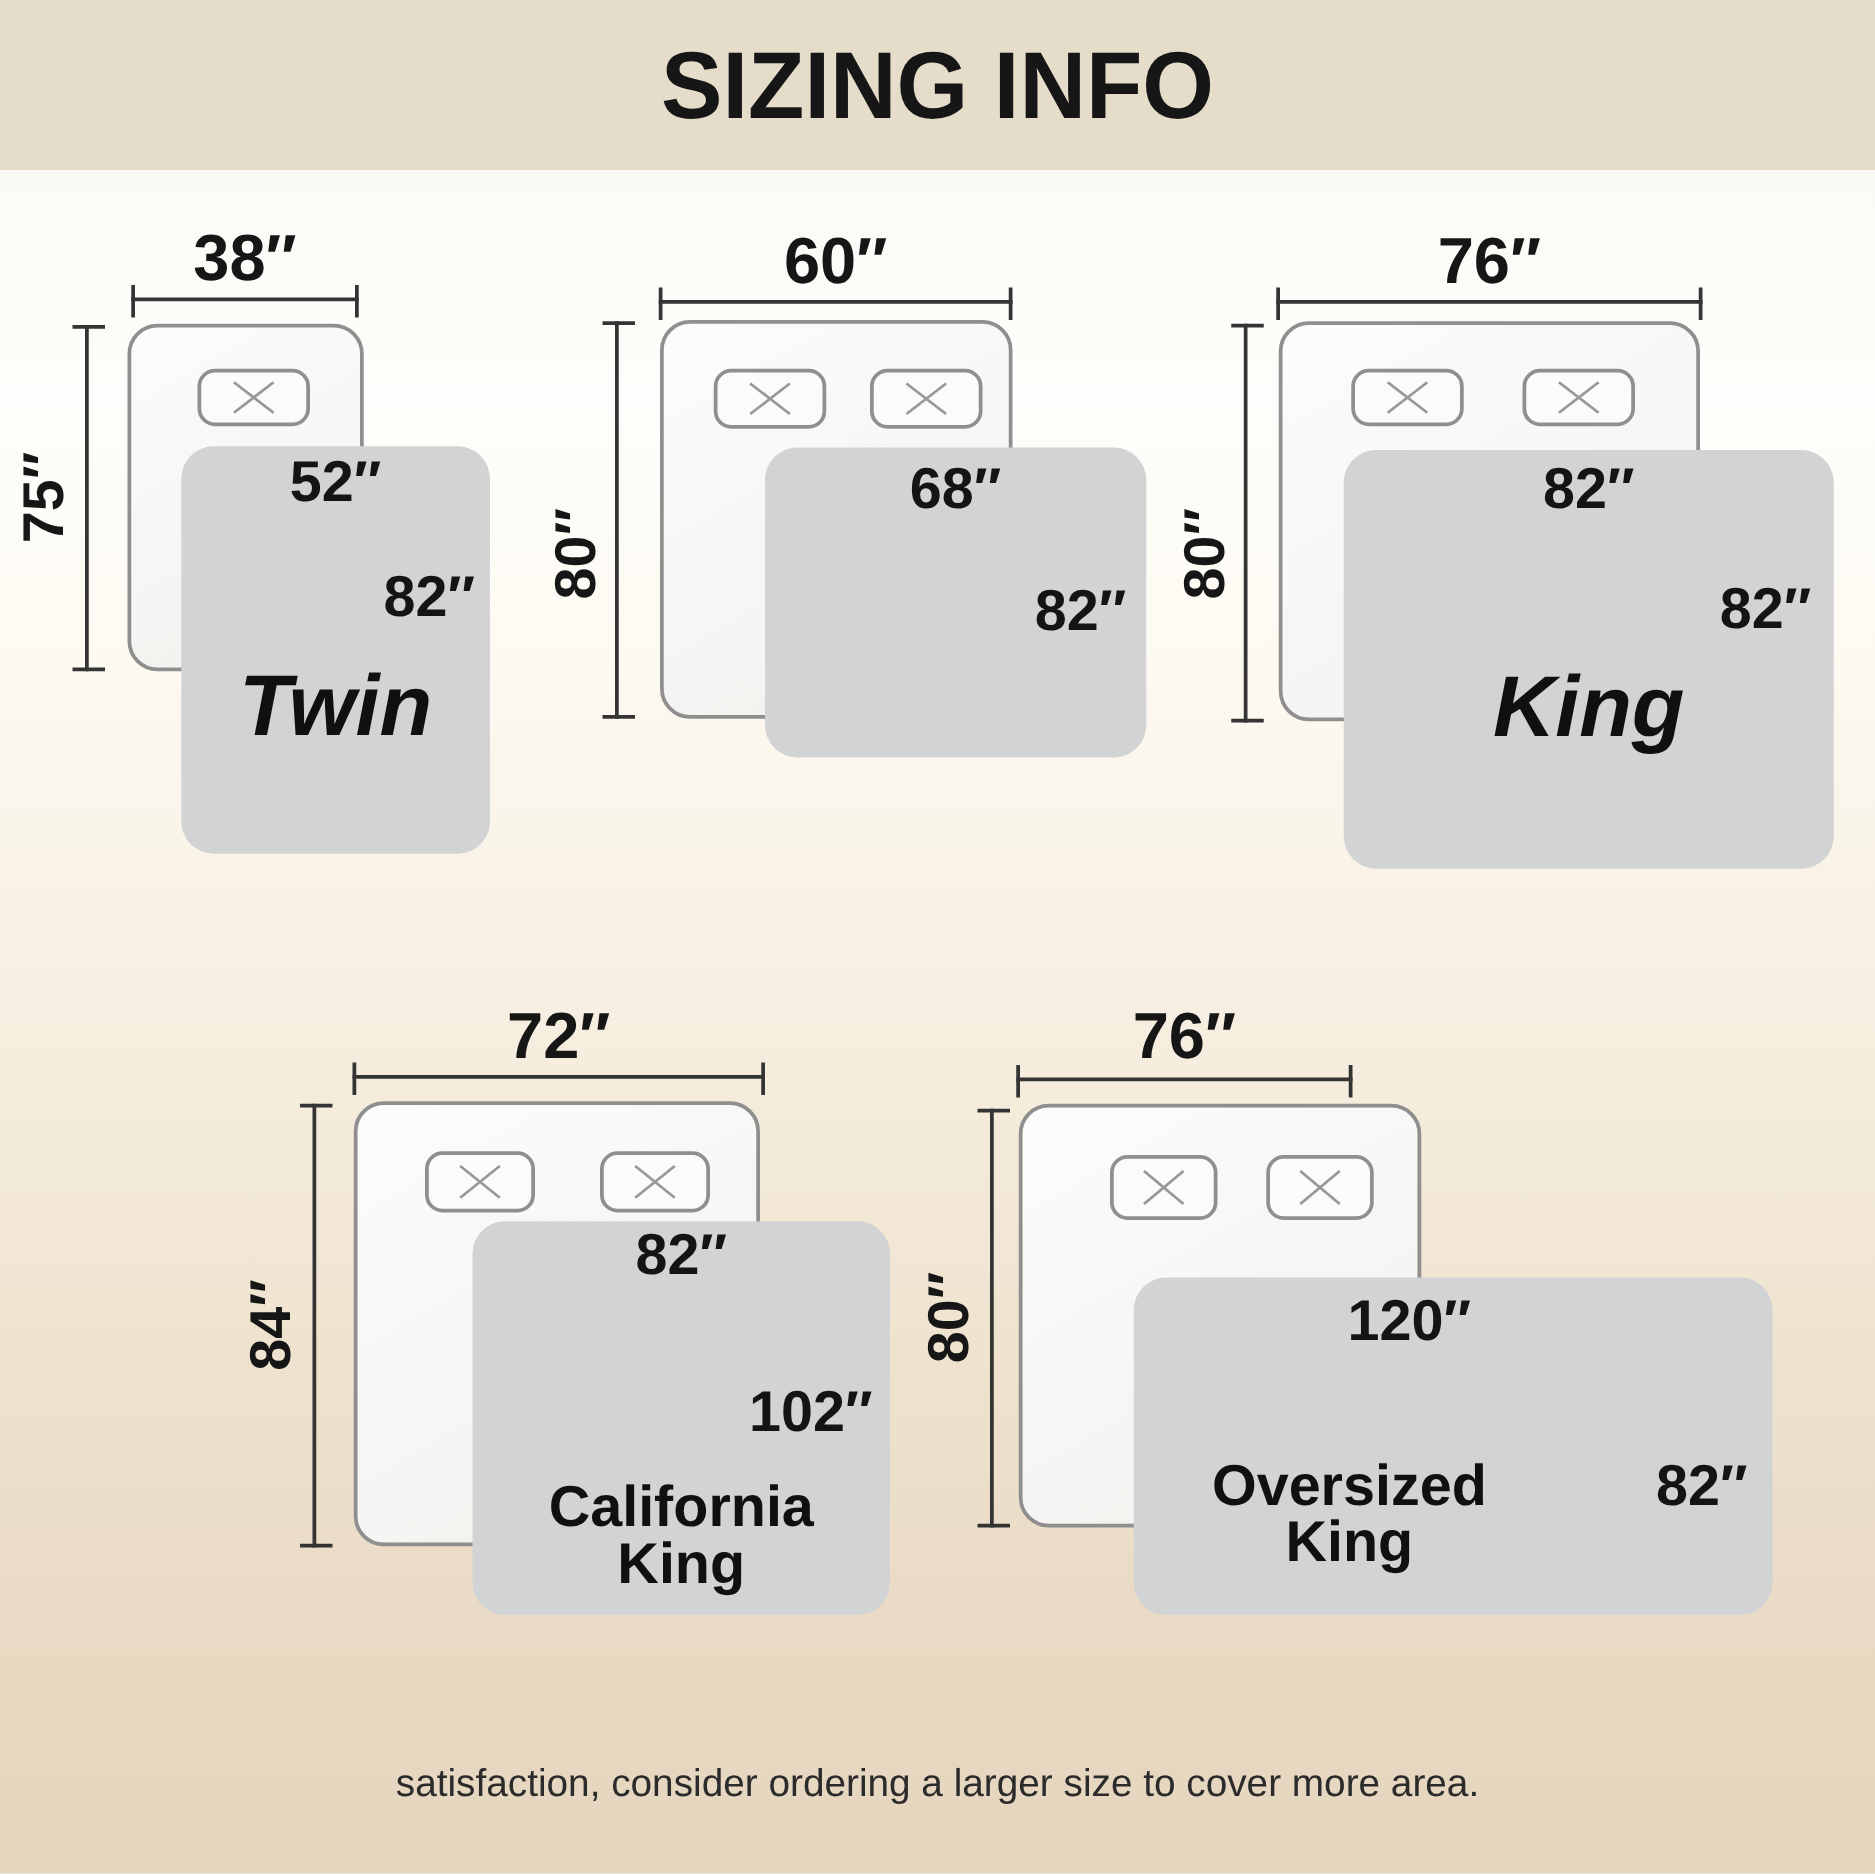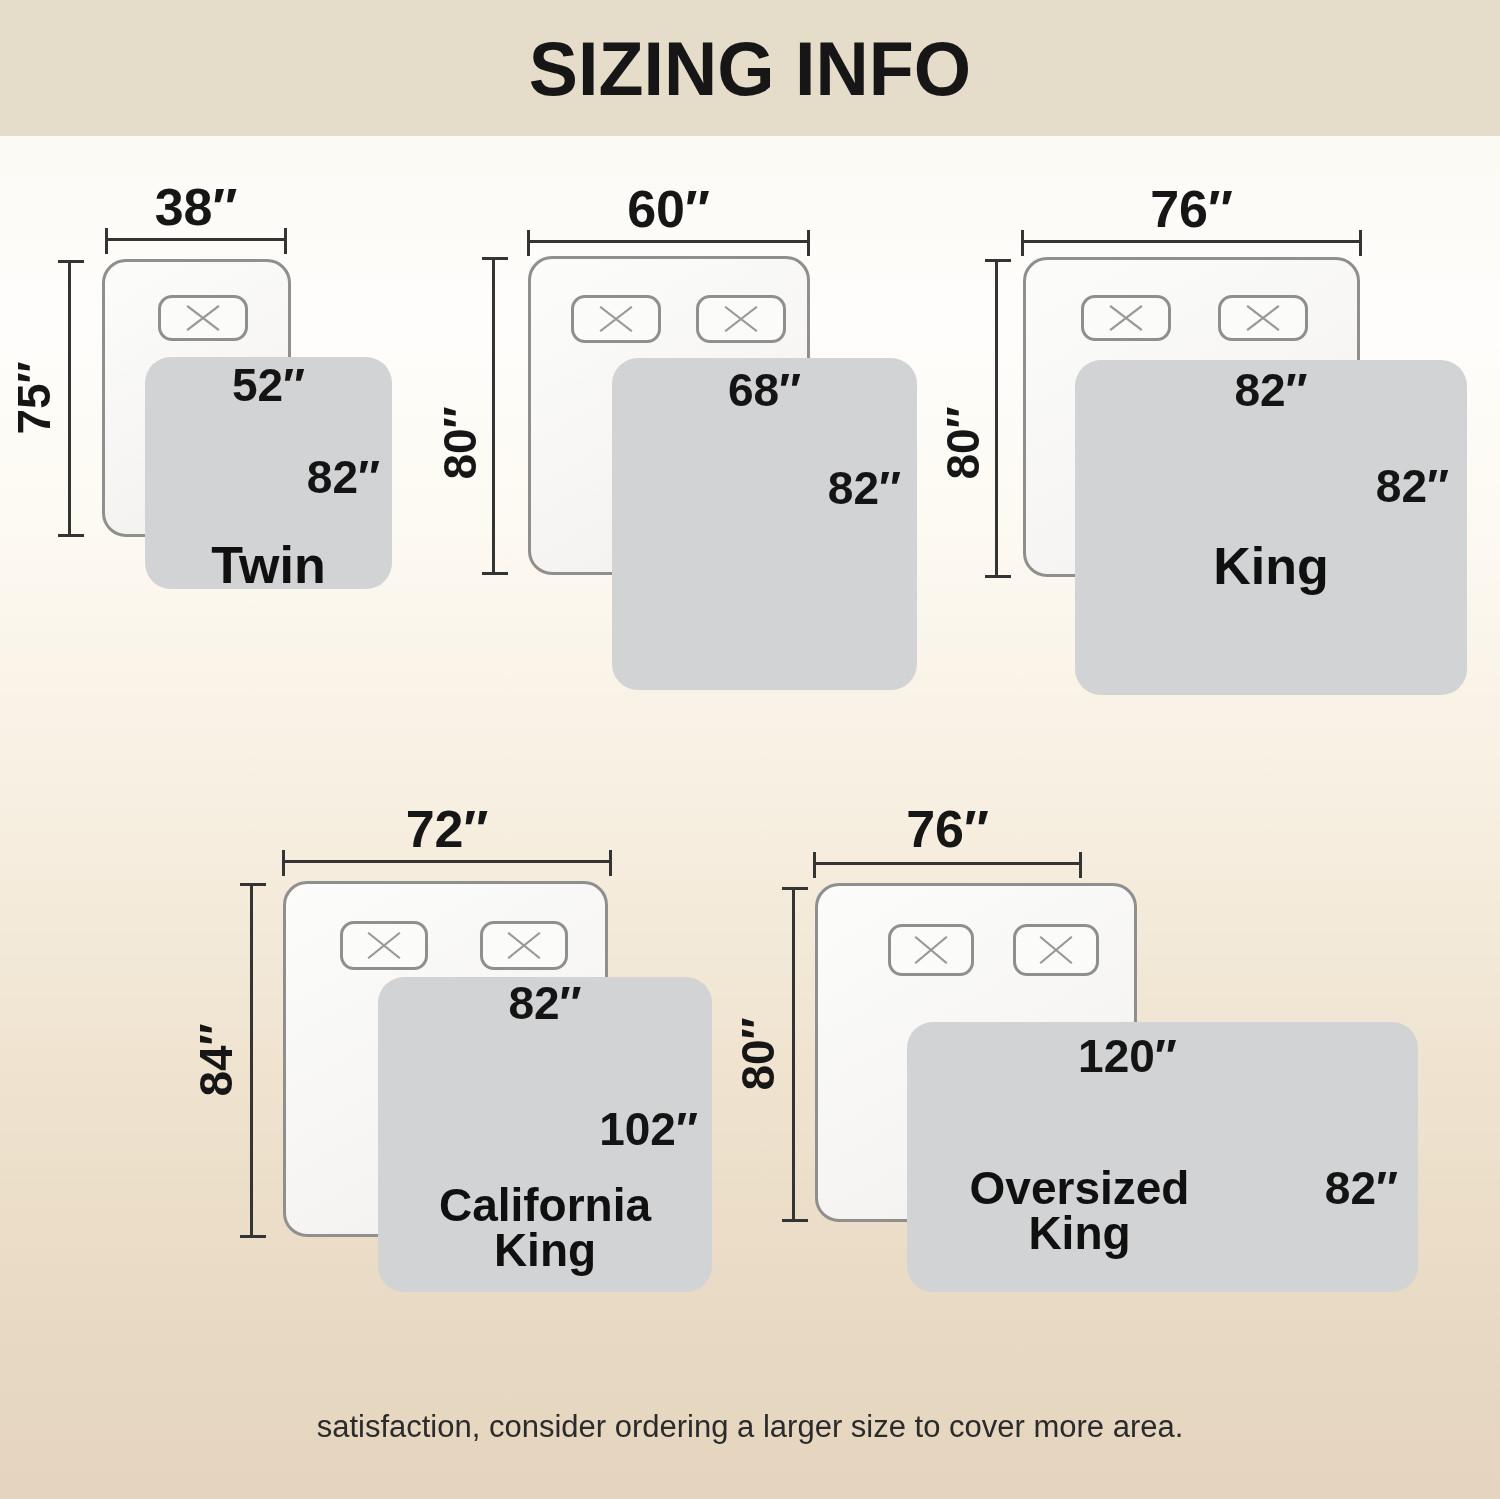--- a/index.html
+++ b/index.html
@@ -49,21 +49,21 @@
   
   .blanket{position:absolute;background:#d2d3d4;border-radius:26px;}
   .blabel{
     position:absolute;font-size:46px;line-height:48px;font-weight:bold;
     color:#141414;white-space:nowrap;
   }
   .blabel.ctr{left:0;right:0;text-align:center;}
   .bname{
     position:absolute;font-weight:bold;color:#101010;text-align:center;white-space:nowrap;
   }
-  .bname.one{font-size:52px;line-height:52px;left:0;right:0;}
+  .bname.one{font-size:69px;line-height:52px;left:0;right:0;font-style:italic;}
   .bname.two{font-size:46px;line-height:45px;white-space:normal;}
   
   .footer{
     position:absolute;left:0;right:0;top:1408px;text-align:center;
     font-size:31px;line-height:38px;color:#2b2b2b;
   }
 </style>
 </head>
 <body>
 
@@ -77,21 +77,21 @@
   <div class="dimh" style="left:105px;top:238px;width:182px;"></div>
   <div class="vlabel" style="left:-26px;top:375px;">75″</div>
   <div class="dimv" style="left:68px;top:260px;height:277px;"></div>
   <div class="bed" style="left:102px;top:259px;width:189px;height:278px;">
     <div class="pillow" style="left:53px;top:33px;width:90px;height:46px;">
       <svg viewBox="0 0 90 46" preserveAspectRatio="none">
           <path d="M28 9 L62 37 M62 9 L28 37" stroke="#999" stroke-width="2.4" fill="none"></path>
         </svg>
     </div>
   </div>
-  <div class="blanket" style="left:145px;top:357px;width:247px;height:232px;">
+  <div class="blanket" style="left:145px;top:357px;width:247px;height:326px;">
     <div class="blabel ctr" style="top:4px;">52″</div>
     <div class="blabel" style="top:96px;right:12px;">82″</div>
     <div class="bname one" style="top:182px;">Twin</div>
   </div>
 
   <div class="dlabel" style="left:527px;width:283px;top:186px;">60″</div>
   <div class="dimh" style="left:527px;top:240px;width:283px;"></div>
   <div class="vlabel" style="left:400px;top:420px;">80″</div>
   <div class="dimv" style="left:492px;top:257px;height:318px;"></div>
   <div class="bed" style="left:528px;top:256px;width:282px;height:319px;">
@@ -99,21 +99,21 @@
       <svg viewBox="0 0 90 48" preserveAspectRatio="none">
           <path d="M28 10 L62 38 M62 10 L28 38" stroke="#999" stroke-width="2.4" fill="none"></path>
         </svg>
     </div>
     <div class="pillow" style="left:165px;top:36px;width:90px;height:48px;">
       <svg viewBox="0 0 90 48" preserveAspectRatio="none">
           <path d="M28 10 L62 38 M62 10 L28 38" stroke="#999" stroke-width="2.4" fill="none"></path>
         </svg>
     </div>
   </div>
-  <div class="blanket" style="left:612px;top:358px;width:305px;height:332px;">
+  <div class="blanket" style="left:612px;top:358px;width:305px;height:248px;">
     <div class="blabel ctr" style="top:8px;">68″</div>
     <div class="blabel" style="top:106px;right:16px;">82″</div>
   </div>
 
   <div class="dlabel" style="left:1021px;width:341px;top:186px;">76″</div>
   <div class="dimh" style="left:1021px;top:240px;width:341px;"></div>
   <div class="vlabel" style="left:903px;top:420px;">80″</div>
   <div class="dimv" style="left:995px;top:259px;height:319px;"></div>
   <div class="bed" style="left:1023px;top:257px;width:337px;height:320px;">
     <div class="pillow" style="left:55px;top:35px;width:90px;height:46px;">

